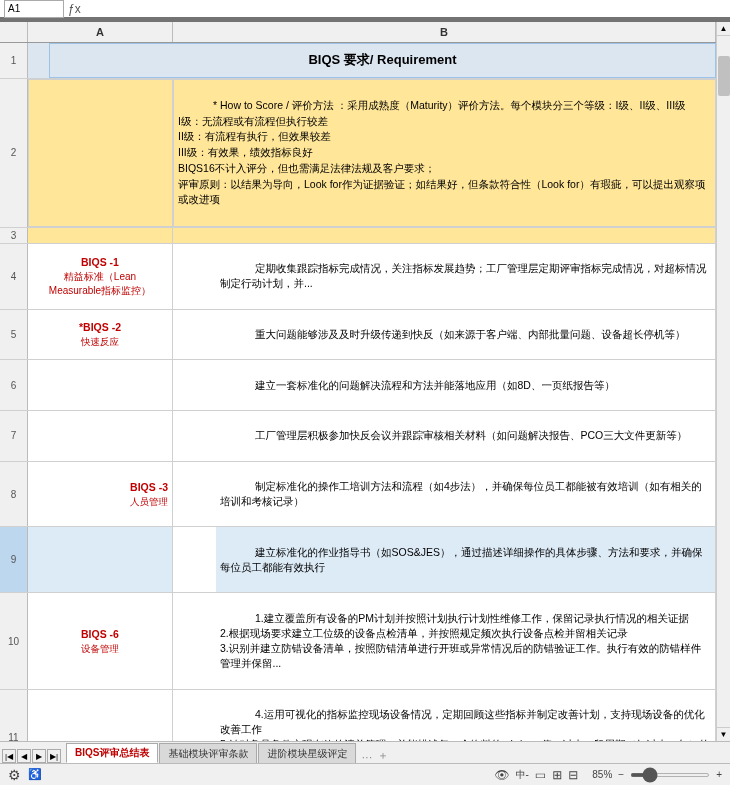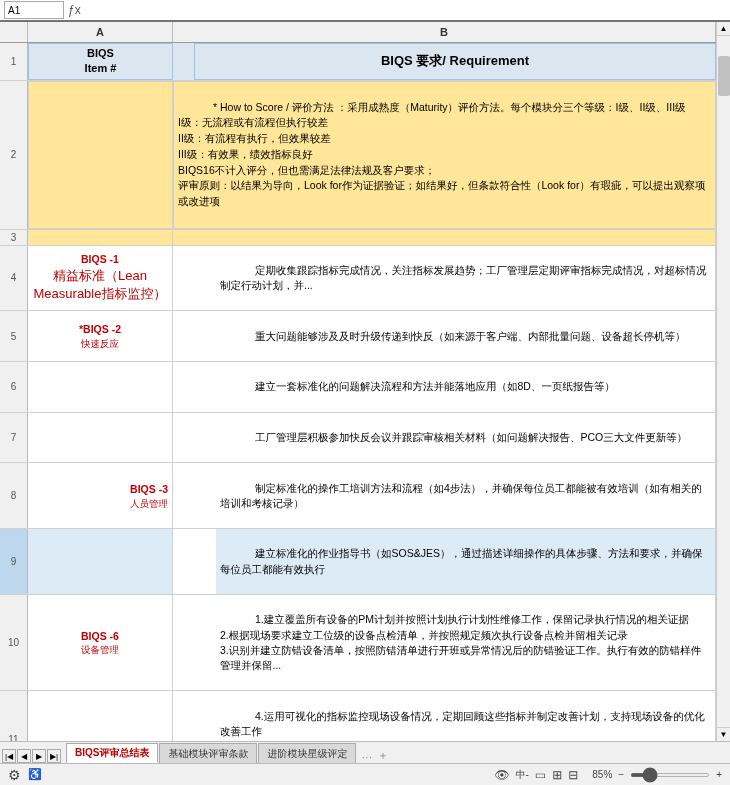--- a/index.html
+++ b/index.html
@@ -17,21 +17,21 @@
       height: 785px;
       display: flex;
       flex-direction: column;
       background: #fff;
     }
 
     
     .formula-bar {
       height: 22px;
       background: #fff;
-      border-bottom: 2px solid #737373;
+      border-bottom: 5px solid #737373;
       display: flex;
       align-items: center;
       padding: 8px 4px;
     }
 
     .name-box {
       width: 60px;
       border: 1px solid #aaa;
       font-size: 10px;
       padding: 1px 3px;
@@ -291,24 +291,20 @@
       <div class="col-headers">
         <div class="row-num-header"></div>
         <div class="col-header col-a">A</div>
         <div class="col-header col-b">B</div>
       </div>
 
       <div class="table-body">
 
         <div class="data-row header-row" style="min-height:36px; background:#dce6f1;">
           <div class="row-num">1</div>
-          <div class="cell cell-a" style="background:#dce6f1; font-weight:bold; border:1px solid #9dc3e6;">
-            <span style="font-weight:bold; font-size:11px; text-align:center; white-space:pre-wrap;">BIQS
-Item #</span>
-          </div>
           <div class="cell cell-b" style="background:#dce6f1; font-weight:bold; display:flex; align-items:center; justify-content:center; border:1px solid #9dc3e6; font-size:13px;">
             <span>BIQS 要求/ Requirement</span>
           </div>
         </div>
 
         <div class="data-row row-h-score">
           <div class="row-num">2</div>
           <div class="cell cell-a" style="background:#ffe699; border:1px solid #d0d0d0;"></div>
           <div class="cell cell-b" style="background:#ffe699; border:1px solid #d0d0d0; white-space:pre-wrap; font-size:10.5px; line-height:1.5;">
             <span>* How to Score / 评价方法 ：采用成熟度（Maturity）评价方法。每个模块分三个等级：I级、II级、III级
@@ -323,21 +319,21 @@
         <div class="data-row separator-row" style="min-height:16px; background:#ffe699;">
           <div class="row-num">3</div>
           <div class="cell cell-a" style="background:#ffe699;"></div>
           <div class="cell cell-b" style="background:#ffe699;"></div>
         </div>
 
         <div class="data-row" style="min-height:42px;">
           <div class="row-num">4</div>
           <div class="cell cell-a" style="flex-direction:column; align-items:center; justify-content:center;">
             <span class="biqs-label">BIQS -1</span>
-            <span style="font-size:13px; color:#c00000; white-space:pre-wrap; text-align:center;">精益标准（Lean
+            <span style="font-size:10px; color:#c00000; white-space:pre-wrap; text-align:center;">精益标准（Lean
 Measurable指标监控）</span>
           </div>
           <div class="cell cell-b cell-b-wrap">
             <span>定期收集跟踪指标完成情况，关注指标发展趋势；工厂管理层定期评审指标完成情况，对超标情况制定行动计划，并...</span>
           </div>
         </div>
 
         <div class="data-row" style="min-height:30px;">
           <div class="row-num">5</div>
           <div class="cell cell-a" style="flex-direction:column; align-items:center; justify-content:center;">

